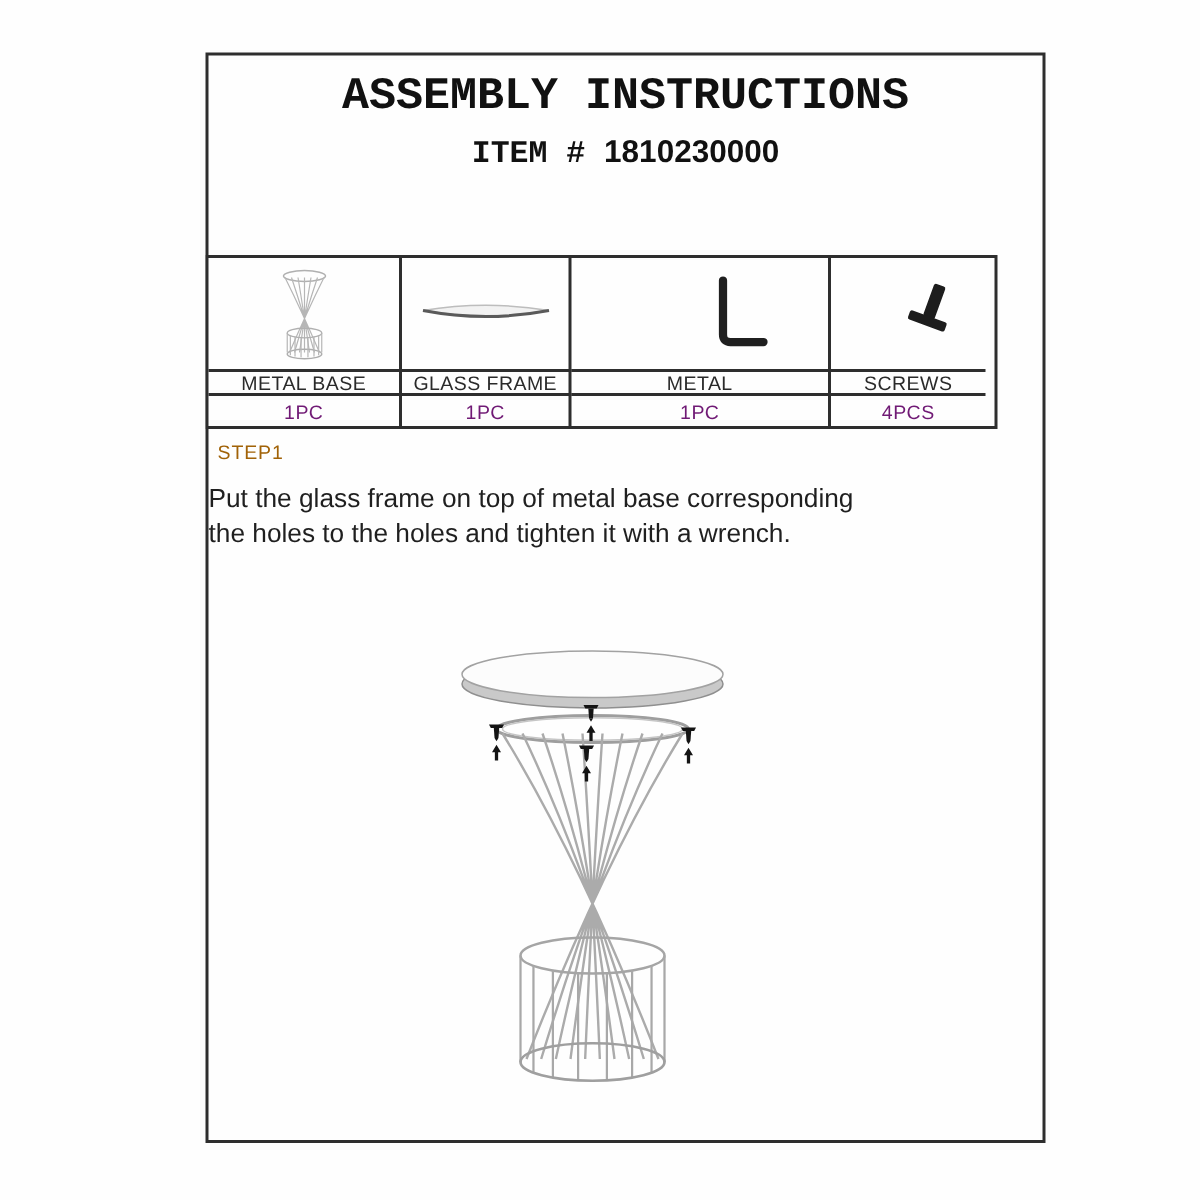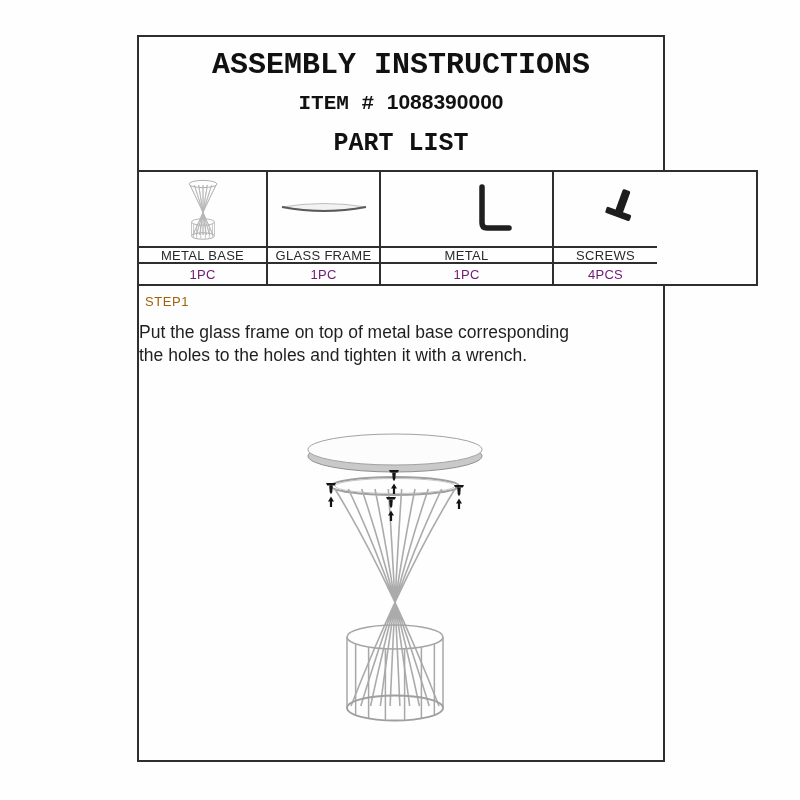--- a/index.html
+++ b/index.html
@@ -1,28 +1,28 @@
 <!DOCTYPE html>
 <html><head>
 <meta charset="utf-8">
 <style>
   html,body{margin:0;padding:0;background:#ffffff;}
   .page{position:relative;width:800px;height:800px;background:#fefefe;overflow:hidden;
         font-family:"Liberation Sans","DejaVu Sans",sans-serif;color:#1c1c1c;}
   .sheet{position:absolute;left:137px;top:35px;width:524px;height:723px;
-         border:2px solid #2e2e2e;background:#fefefe;}
+         border:2px solid #2e2e2e;background:#fefefe;padding-left:32px;}
   .mono{font-family:"Liberation Mono","DejaVu Sans Mono",monospace;}
   .title{position:absolute;top:11px;left:0;width:100%;text-align:center;
          font-size:30px;font-weight:700;letter-spacing:0px;color:#111;}
   .item-line{position:absolute;top:53px;left:0;width:100%;text-align:center;
          font-size:21px;font-weight:700;color:#111;}
   .item-line .digits{font-family:"Liberation Sans","DejaVu Sans",sans-serif;font-weight:600;}
   .partlist-title{position:absolute;top:92px;left:0;width:100%;text-align:center;
          font-size:25px;font-weight:700;color:#111;}
-  .parts-grid{position:absolute;left:-2px;top:133px;width:621px;box-sizing:border-box;
+  .parts-grid{position:absolute;left:-2px;top:133px;width:528px;box-sizing:border-box;
          border:2px solid #2e2e2e;display:grid;
          grid-template-columns:129px 113px 173px 103px;
          grid-template-rows:76px 16px 20px;background:#fefefe;}
   .cell{border-right:2px solid #2e2e2e;border-bottom:2px solid #2e2e2e;
         display:flex;align-items:center;justify-content:center;overflow:hidden;}
   .cell.c4{border-right:none;}
   .cell.r3{border-bottom:none;}
   .pname{font-size:13px;color:#2a2a2a;letter-spacing:0.3px;}
   .pqty{font-size:13px;color:#701a75;letter-spacing:0.3px;}
   .step-label{position:absolute;left:6px;top:257px;font-size:13px;color:#a16207;letter-spacing:0.6px;}
@@ -35,24 +35,23 @@
 </head>
 <body>
 
 <div class="page">
   <div class="sheet">
 
     <div class="title mono">ASSEMBLY INSTRUCTIONS</div>
 
     <div class="item-line mono">
       <span>ITEM #</span>
-      <span class="digits">1088390000</span>
+      <span class="digits">1810230000</span>
     </div>
 
-    <div class="partlist-title mono">PART LIST</div>
 
     <div class="parts-grid">
 
       <div class="cell r1 c1">
         <svg width="44" height="66" viewBox="0 0 44 66">
           <ellipse cx="22" cy="8" rx="14" ry="3.6" fill="none" stroke="#b0b0b0" stroke-width="1"></ellipse>
           <g id="mini-lattice">
               <path d="M9,9 Q20.44,32 32,59 M35,9 Q23.56,32 12,59 M13.333333333333332,9 Q20.96,32 28.666666666666668,59 M30.666666666666668,9 Q23.04,32 15.333333333333332,59 M17.666666666666664,9 Q21.48,32 25.333333333333336,59 M26.333333333333336,9 Q22.52,32 18.666666666666664,59 M22,9 Q22,32 22,59 M22,9 Q22,32 22,59 M26.333333333333332,9 Q22.52,32 18.666666666666668,59 M17.666666666666668,9 Q21.48,32 25.333333333333332,59 M30.666666666666668,9 Q23.04,32 15.333333333333332,59 M13.333333333333332,9 Q20.96,32 28.666666666666668,59 M35,9 Q23.56,32 12,59 M9,9 Q20.44,32 32,59 " fill="none" stroke="#b6b6b6" stroke-width="0.8"></path>
             </g>
           <ellipse cx="22" cy="46" rx="11.5" ry="3.2" fill="none" stroke="#b0b0b0" stroke-width="0.9"></ellipse>

